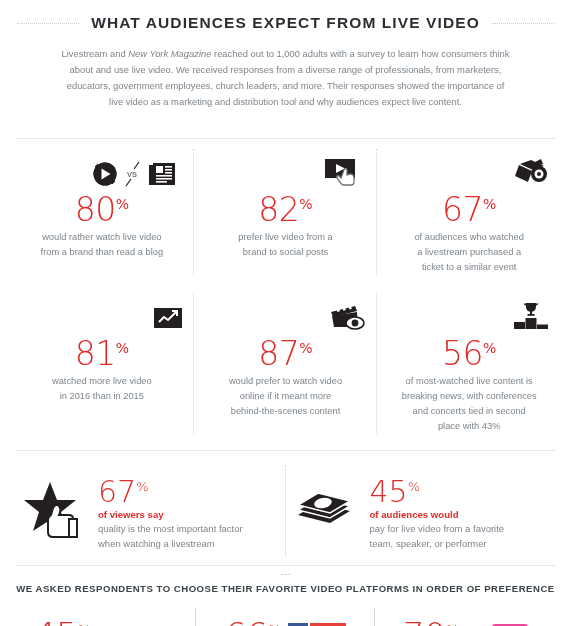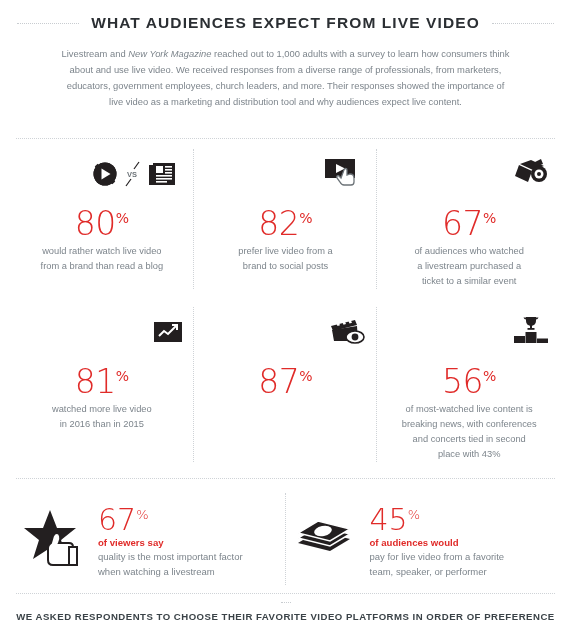--- a/index.html
+++ b/index.html
@@ -39,21 +39,21 @@
   .stats { display: flex; padding: 0 10px; }
   .col { flex: 1; position: relative; }
   .col.divider::after {
     content: ""; position: absolute; top: 10px; bottom: 8px; right: 0;
     border-right: 1px dotted #cfd3d7;
   }
   .stat { text-align: center; padding: 14px 10px 8px 10px; }
   .icon-wrap { height: 34px; display: flex; align-items: flex-end; justify-content: flex-end; }
   .pct {
     color: #e02b29; font-size: 33px; line-height: 34px; font-weight: 300;
-    letter-spacing: -0.5px; margin-top: 14px;
+    letter-spacing: -0.5px; margin-top: 0;
     font-family: "DejaVu Sans", sans-serif;
   }
   .pct sup { font-size: 14px; font-weight: 400; vertical-align: super; letter-spacing: 0; }
   .caption { font-size: 9.3px; line-height: 15px; color: #7d858c; margin-top: 3px; }
 
   
   .highlights { display: flex; padding: 6px 14px 0 14px; }
   .hl { flex: 1; display: flex; align-items: flex-start; gap: 12px; padding: 14px 6px; position: relative; }
   .hl.divider::after {
     content: ""; position: absolute; top: 8px; bottom: 8px; right: 0;
@@ -236,20 +236,25 @@
                 <path d="M9 5.5 L11.5 4.8 L13 8.2 L10.5 8.9 Z"></path>
                 <path d="M15 4.3 L17.5 3.6 L19 7 L16.5 7.7 Z"></path>
                 <path d="M21 3.1 L23.5 2.4 L25 5.8 L22.5 6.5 Z"></path>
               </g>
             </g>
             <ellipse cx="28" cy="20" rx="9" ry="6" fill="#fff" stroke="#231f20" stroke-width="1.6"></ellipse>
             <circle cx="28" cy="20" r="3.4" fill="#231f20"></circle>
           </svg>
         </div>
         <div class="pct"><span>87</span><sup>%</sup></div>
+        <div class="caption">
+          <div>would prefer to watch video</div>
+          <div>online if it meant more</div>
+          <div>behind-the-scenes content</div>
+        </div>
       </div>
     </div>
 
     <div class="col">
       <div class="stat">
         <div class="icon-wrap">
           <svg width="40" height="30" viewBox="0 0 40 30">
             <g fill="#231f20">
               <path d="M15 2 h10 v4 a5 5 0 0 1 -10 0 z"></path>
               <path d="M12.5 2.5 h2.5 v2 a3 3 0 0 1 -2.5 -2 z"></path>

